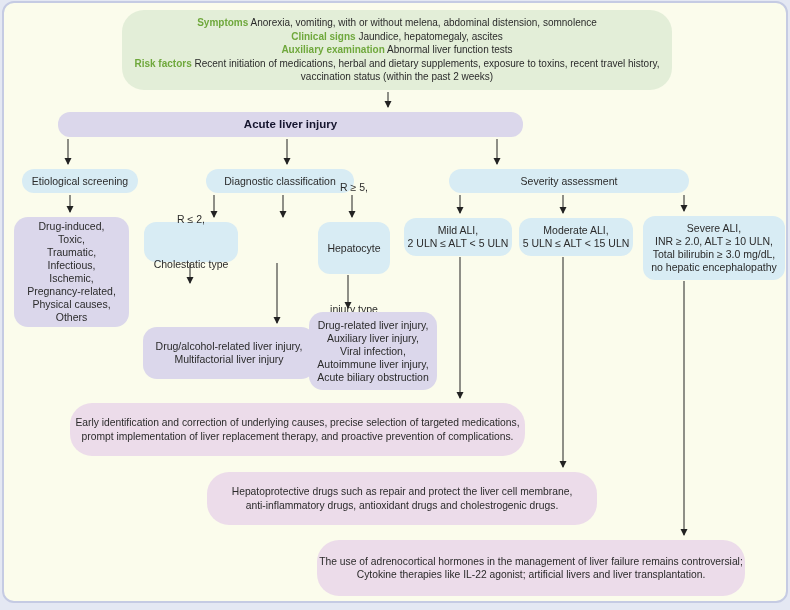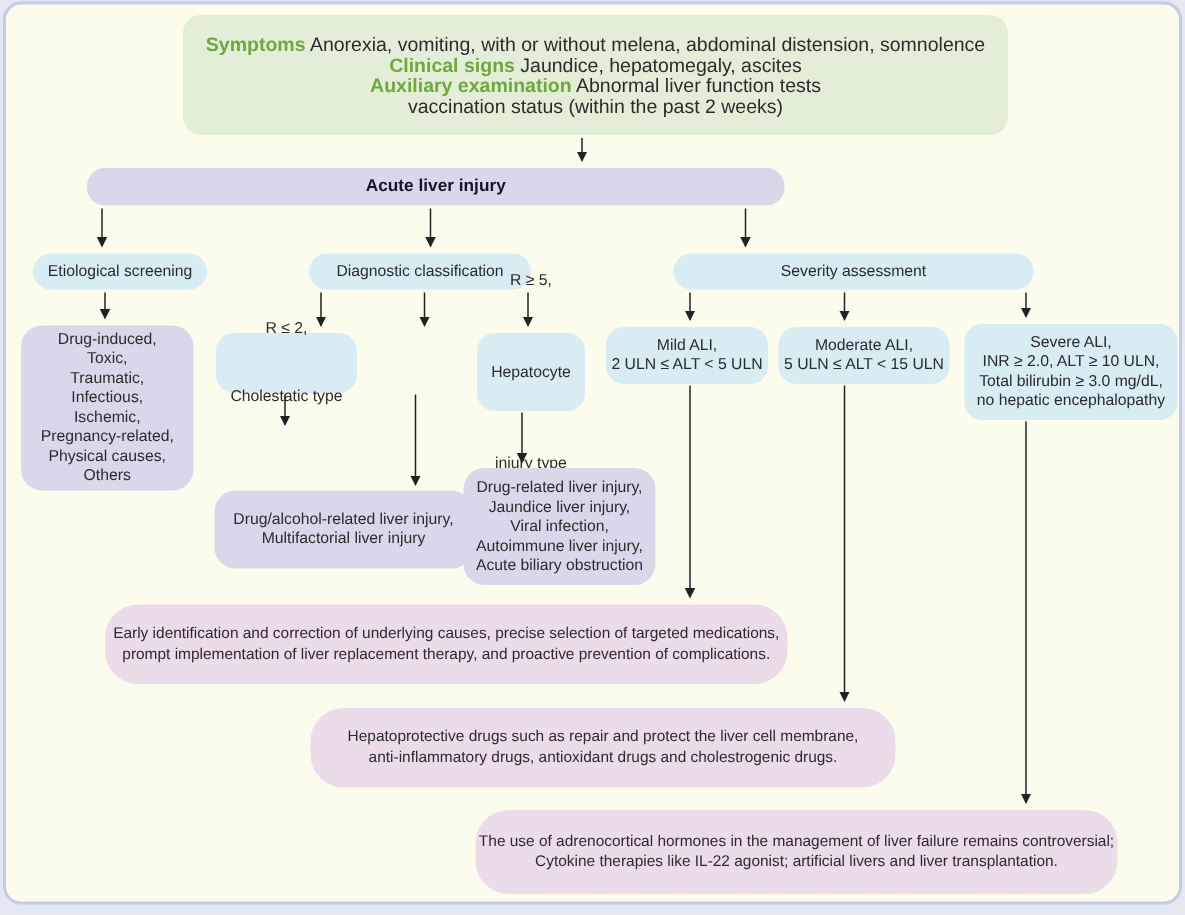--- a/index.html
+++ b/index.html
@@ -9,41 +9,42 @@
     --text:#2b2b2b; --arrow:#222222;
   }
   html,body{margin:0;padding:0;}
   body{background:var(--page-bg);font-family:"Liberation Sans",sans-serif;color:var(--text);}
   .stage{position:relative;width:790px;height:610px;overflow:hidden;}
   .canvas{position:absolute;left:2px;top:1px;width:782px;height:598px;background:var(--canvas-bg);
           border:2px solid var(--canvas-border);border-radius:12px;}
   .node{position:absolute;display:flex;flex-direction:column;align-items:center;justify-content:center;
         text-align:center;font-size:10.5px;line-height:13px;box-sizing:border-box;}
   .node span{display:block;white-space:nowrap;}
-  .green{background:var(--green-box-bg);border-radius:12px;font-size:13px;line-height:13.5px;}
+  .green{background:var(--green-box-bg);border-radius:22px;font-size:10px;line-height:13.5px;}
   .green .row{white-space:nowrap;}
   .green .lbl{font-weight:bold;color:var(--green-label);}
   .purple{background:var(--purple-box-bg);border-radius:14px;}
   .blue{background:var(--blue-box-bg);border-radius:12px;}
   .pink{background:var(--pink-box-bg);border-radius:22px;font-size:10.3px;line-height:13.5px;}
   .rootbox{background:var(--purple-box-bg);border-radius:12px;font-weight:bold;font-size:11.5px;color:#15152e;}
   svg.arrows{position:absolute;left:0;top:0;width:790px;height:610px;pointer-events:none;}
   svg.arrows line{stroke:var(--arrow);stroke-width:1;}
   svg.arrows .ah{fill:var(--arrow);}
 </style>
 </head>
 <body>
 
 <div class="stage">
   <div class="canvas"></div>
 
   <div class="node green" style="left:122px;top:10px;width:550px;height:80px;">
     <div class="row"><span style="display:inline" class="lbl">Symptoms</span> <span style="display:inline">Anorexia, vomiting, with or without melena, abdominal distension, somnolence</span></div>
     <div class="row"><span style="display:inline" class="lbl">Clinical signs</span> <span style="display:inline">Jaundice, hepatomegaly, ascites</span></div>
     <div class="row"><span style="display:inline" class="lbl">Auxiliary examination</span> <span style="display:inline">Abnormal liver function tests</span></div>
+    <div class="row"><span style="display:inline" class="lbl">Risk factors</span> <span style="display:inline">Recent initiation of medications, herbal and dietary supplements, exposure to toxins, recent travel history,</span></div>
     <div class="row"><span style="display:inline">vaccination status (within the past 2 weeks)</span></div>
   </div>
 
   <div class="node rootbox" style="left:58px;top:112px;width:465px;height:25px;text-align:center;">
     <span>Acute liver injury</span>
   </div>
 
   <div class="node blue" style="left:22px;top:169px;width:116px;height:24px;">
     <span>Etiological screening</span>
   </div>
@@ -74,21 +75,21 @@
     <span>Hepatocyte</span>
     <span>injury type</span>
   </div>
 
   <div class="node purple" style="left:143px;top:327px;width:172px;height:52px;">
     <span>Drug/alcohol-related liver injury,</span>
     <span>Multifactorial liver injury</span>
   </div>
   <div class="node purple" style="left:309px;top:312px;width:128px;height:78px;">
     <span>Drug-related liver injury,</span>
-    <span>Jaundice liver injury,</span>
+    <span>Auxiliary liver injury,</span>
     <span>Viral infection,</span>
     <span>Autoimmune liver injury,</span>
     <span>Acute biliary obstruction</span>
   </div>
 
   <div class="node blue" style="left:404px;top:218px;width:108px;height:38px;">
     <span>Mild ALI,</span>
     <span>2 ULN ≤ ALT &lt; 5 ULN</span>
   </div>
   <div class="node blue" style="left:519px;top:218px;width:114px;height:38px;">

